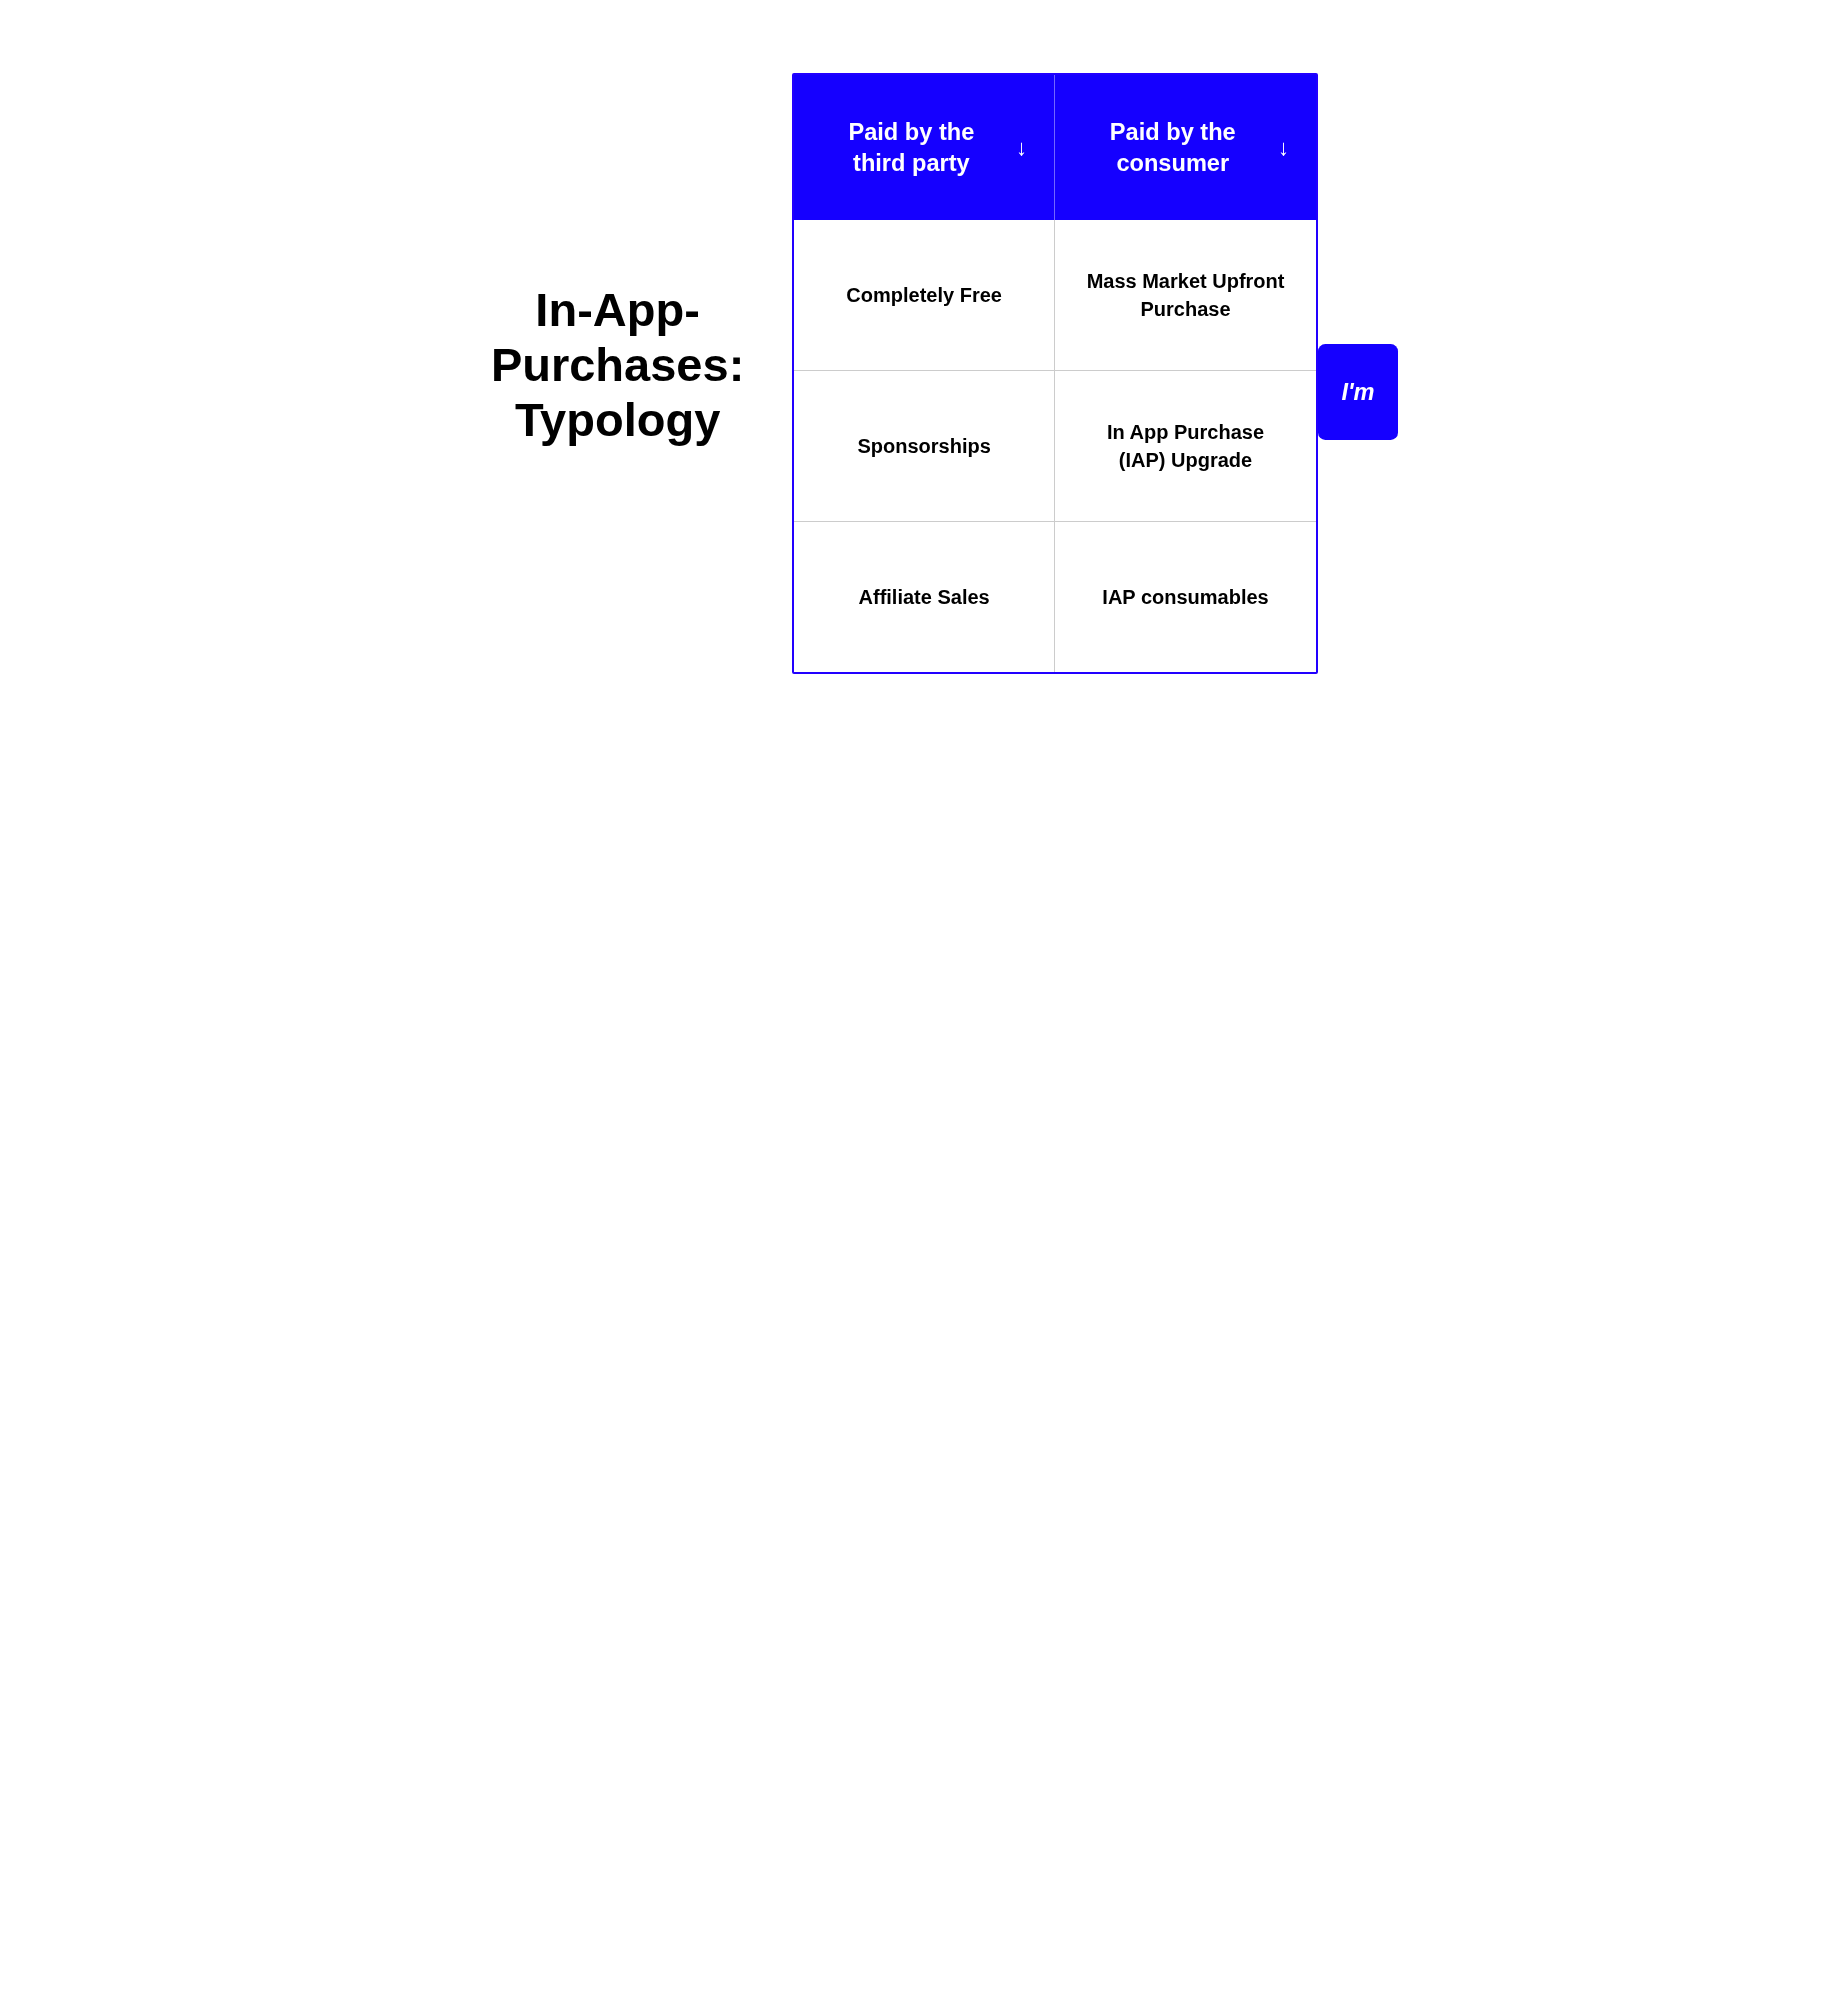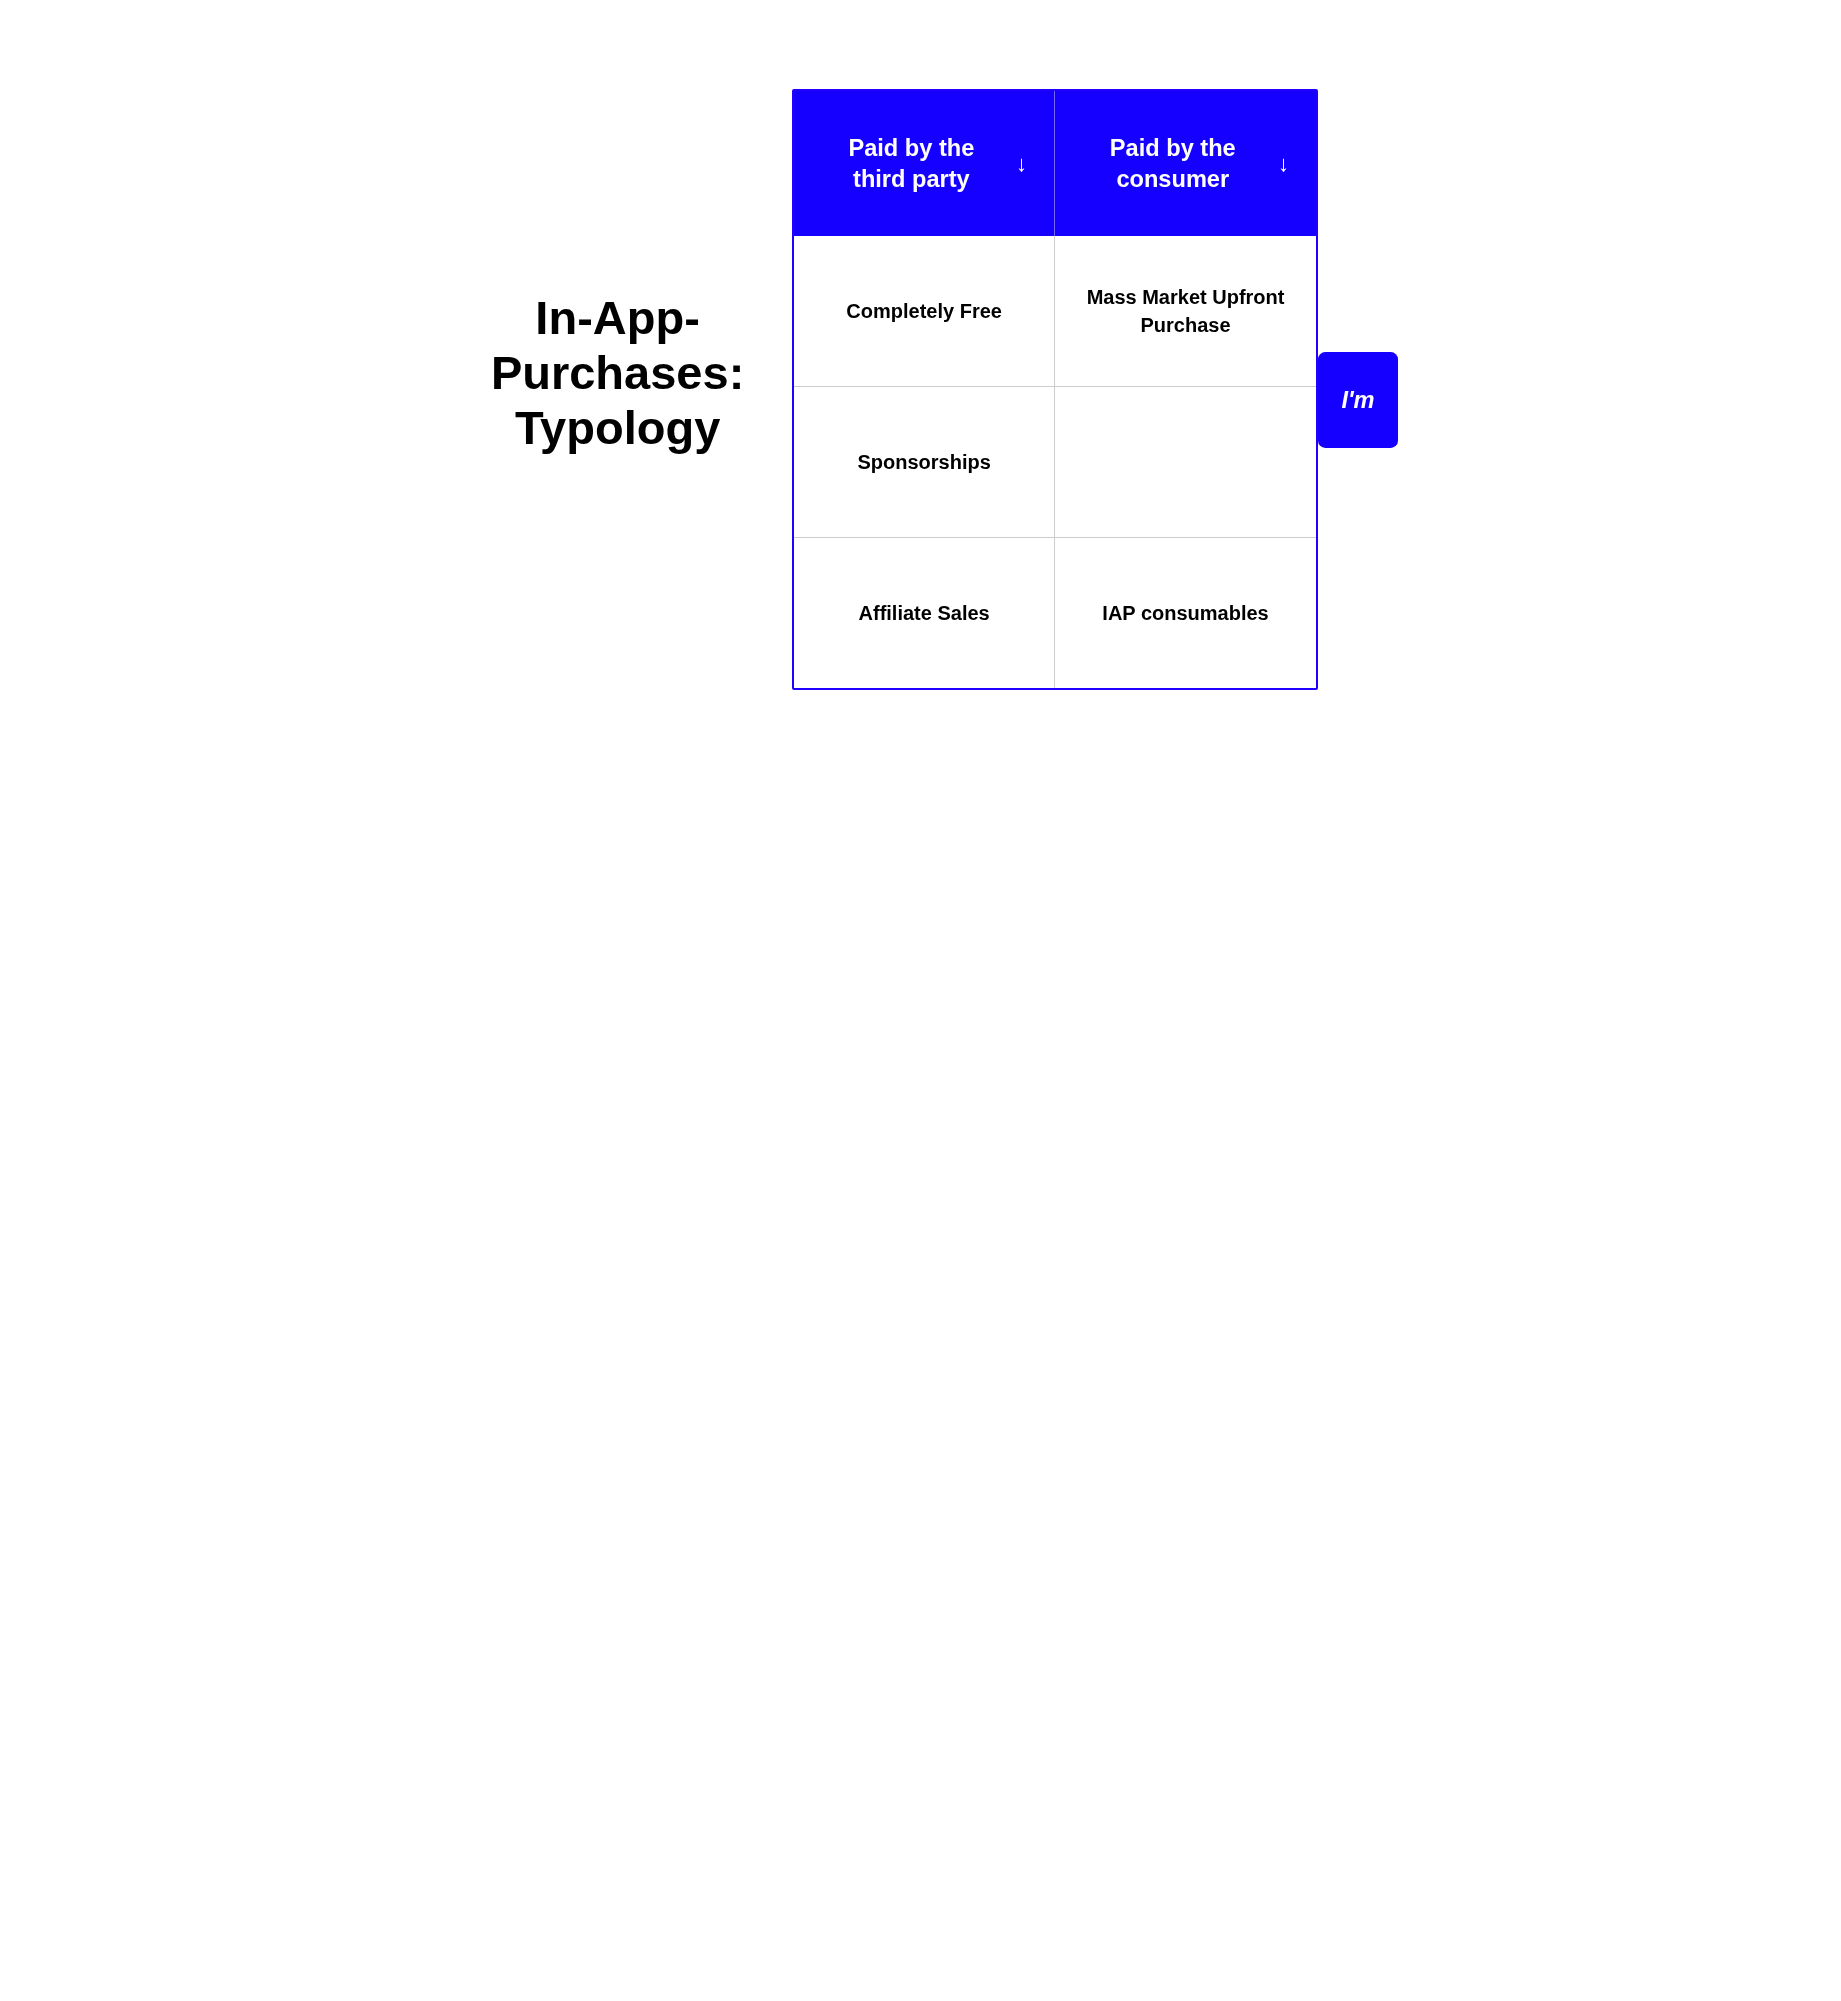--- a/index.html
+++ b/index.html
@@ -32,21 +32,20 @@
       text-align: center;
       margin-bottom: 55px;
       margin-top: 36px;
     }
 
     .table-wrapper {
       width: 100%;
       border: 2.3px solid #2200ff;
       border-radius: 2px;
       overflow: hidden;
-      margin-top: 16px;
     }
 
     .table-header {
       display: grid;
       grid-template-columns: 1fr 1fr;
       background: #1500ff;
     }
 
     .header-cell {
       padding: 36px 27px;
@@ -162,20 +161,23 @@
         <div class="table-cell">
           <span class="cell-text">Mass Market Upfront Purchase</span>
         </div>
       </div>
 
 
       <div class="table-row">
         <div class="table-cell">
           <span class="cell-text">Sponsorships</span>
         </div>
+        <div class="table-cell">
+          <span class="cell-text">In App Purchase (IAP) Upgrade</span>
+        </div>
       </div>
 
       <div class="table-row">
         <div class="table-cell">
           <span class="cell-text">Affiliate Sales</span>
         </div>
         <div class="table-cell">
           <span class="cell-text">IAP consumables</span>
         </div>
       </div>

